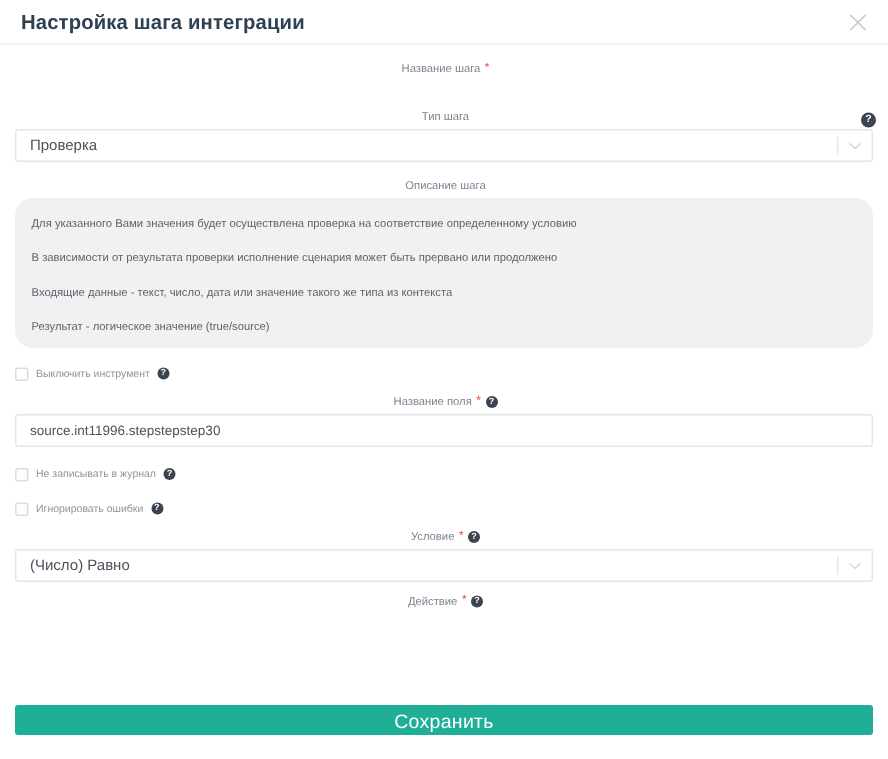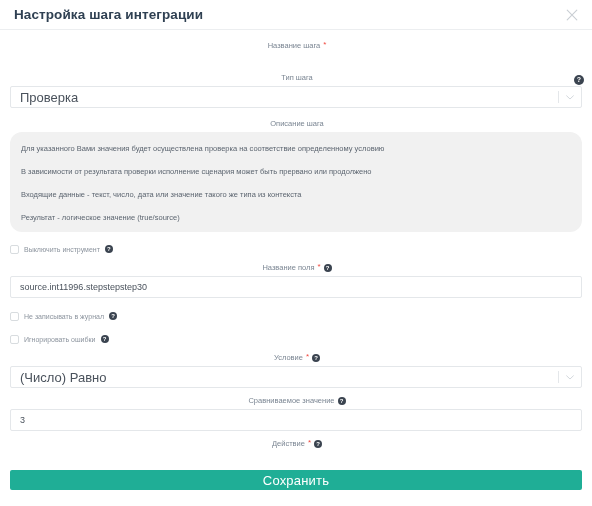--- a/index.html
+++ b/index.html
@@ -128,21 +128,21 @@
     border: 1px solid #e4e7ea;
     border-radius: 2px;
     background: #ffffff;
     display: flex;
     align-items: center;
     position: relative;
     cursor: pointer;
   }
   .select-value {
     flex: 1 1 auto;
-    font-size: 13px;
+    font-size: 10px;
     color: #4a525c;
     padding: 0 9px;
     white-space: nowrap;
     overflow: hidden;
     text-overflow: ellipsis;
   }
   .select-sep {
     width: 1px;
     height: 12px;
     background: #e4e7ea;
@@ -319,27 +319,20 @@
         <span class="select-value">(Число) Равно</span>
         <span class="select-sep"></span>
         <span class="select-arrow">
           <svg width="8" height="5" viewBox="0 0 8 5" aria-hidden="true">
             <path d="M0.6 0.8 L4 4 L7.4 0.8" stroke="#d3d8dd" stroke-width="1" fill="none" stroke-linecap="round" stroke-linejoin="round"></path>
           </svg>
         </span>
       </div>
     </div>
 
-    <div class="field sp-cmp">
-      <div class="field-label">
-        <span>Сравниваемое значение</span>
-        <span class="help-icon">?</span>
-      </div>
-      <div class="text-input">3</div>
-    </div>
 
     <div class="field sp-act">
       <div class="field-label">
         <span>Действие</span>
         <span class="req">*</span>
         <span class="help-icon">?</span>
       </div>
 
     </div>
 

